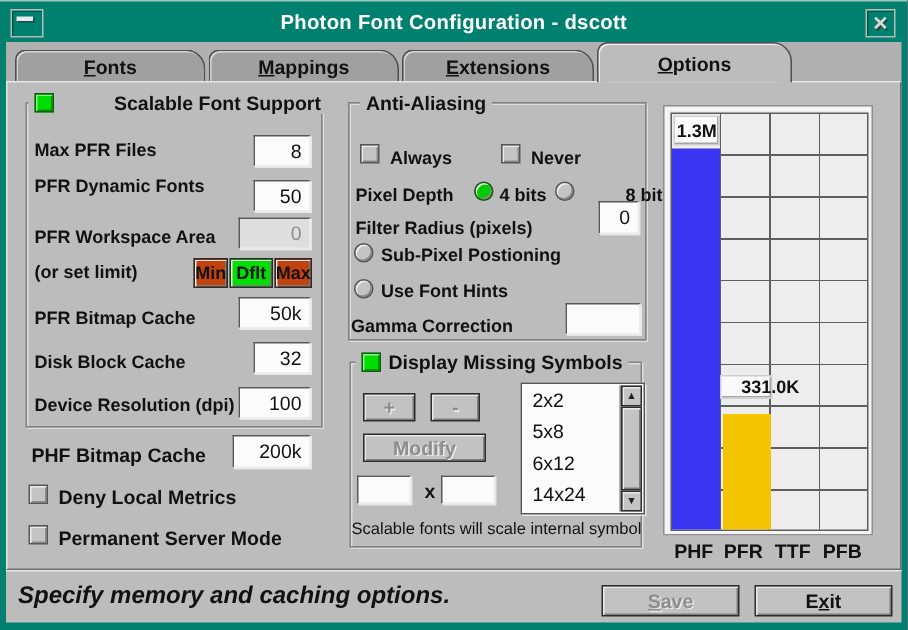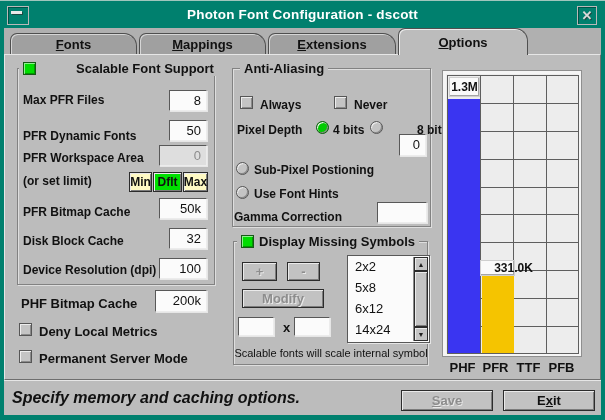--- a/index.html
+++ b/index.html
@@ -26,21 +26,21 @@
   .cap{position:absolute;font-size:11px;color:#111;white-space:nowrap;}
   
   .field{position:absolute;background:#fbfbfb;border:1px solid;border-color:#585858 #ececec #ececec #585858;box-shadow:1px 1px 0 #e6e6e6;font-size:13px;color:#111;text-align:right;padding:1px 5px 0 2px;line-height:17px;}
   .field.dis{background:#dedede;color:#8d8d8d;}
   
   .cb{position:absolute;width:13px;height:13px;background:#c4c4c4;border:1px solid #565656;box-shadow:inset 1px 1px 0 #ededed,inset -1px -1px 0 #8a8a8a;cursor:pointer;}
   .cb.on{background:#00dd00;border-color:#155a15;box-shadow:inset 1px 1px 0 rgba(255,255,255,.55),inset -1px -1px 0 rgba(0,0,0,.3);}
   .rad{position:absolute;width:13px;height:13px;border-radius:50%;background:#c4c4c4;border:1px solid #565656;box-shadow:inset 1px 1px 0 #ededed,inset -1px -1px 0 #8a8a8a;cursor:pointer;}
   .rad.on{background:#00cc00;border-color:#155a15;}
   
-  .mbtn{position:absolute;height:20px;background:#fef9c3;border:1px solid #2c2c2c;box-shadow:inset 1px 1px 0 #eaeaea,inset -1px -1px 0 #7c7c7c;display:flex;align-items:center;justify-content:center;font-size:12px;font-weight:bold;color:#111;cursor:pointer;}
+  .mbtn{position:absolute;height:20px;background:#c2410c;border:1px solid #2c2c2c;box-shadow:inset 1px 1px 0 #eaeaea,inset -1px -1px 0 #7c7c7c;display:flex;align-items:center;justify-content:center;font-size:12px;font-weight:bold;color:#111;cursor:pointer;}
   .mbtn.sel{background:#00e000;}
   .btn{position:absolute;background:#c2c2c2;border:1px solid #2c2c2c;box-shadow:inset 1px 1px 0 #eaeaea,inset -1px -1px 0 #7c7c7c;display:flex;align-items:center;justify-content:center;font-size:13px;font-weight:bold;color:#111;cursor:pointer;}
   .btn.dis{color:#8d8d8d;text-shadow:1px 1px 0 #e9e9e9;}
   
   .listbox{position:absolute;background:#fbfbfb;border:1px solid #585858;box-shadow:1px 1px 0 #e6e6e6;}
   .litem{height:21px;line-height:21px;padding-left:7px;font-size:13px;color:#111;cursor:pointer;}
   .sbar{position:absolute;top:1px;bottom:1px;right:1px;width:15px;background:#bfbfbf;border-left:1px solid #8a8a8a;}
   .sarrow{position:absolute;left:0;width:100%;height:14px;background:#c4c4c4;border:1px solid #2c2c2c;box-shadow:inset 1px 1px 0 #eaeaea;display:flex;align-items:center;justify-content:center;font-size:7px;color:#222;cursor:pointer;}
   .sthumb{position:absolute;left:0;top:14px;bottom:14px;width:100%;background:#c4c4c4;border:1px solid #2c2c2c;box-shadow:inset 1px 1px 0 #eaeaea,inset -1px -1px 0 #7c7c7c;cursor:grab;}
   
@@ -89,21 +89,21 @@
 
     <div class="group" style="left:12px;top:13px;width:198px;height:217px;"></div>
     <div class="gtitle" style="left:14px;top:5px;gap:40px;">
       <span class="cb on" style="position:relative;"></span>
       <span>Scalable Font Support</span>
     </div>
 
     <span class="lbl" style="left:18px;top:38px;">Max PFR Files</span>
     <div class="field" style="left:164px;top:35px;width:38px;height:21px;">8</div>
 
-    <span class="lbl" style="left:18px;top:74px;">PFR Dynamic Fonts</span>
+    <span class="lbl" style="left:18px;top:62px;">PFR Dynamic Fonts</span>
     <div class="field" style="left:164px;top:65px;width:38px;height:21px;">50</div>
 
     <span class="lbl" style="left:18px;top:96px;">PFR Workspace Area</span>
     <div class="field dis" style="left:154px;top:90px;width:48px;height:21px;">0</div>
 
     <span class="lbl" style="left:18px;top:119px;">(or set limit)</span>
     <div class="mbtn" style="left:124px;top:117px;width:23px;">Min</div>
     <div class="mbtn sel" style="left:148px;top:117px;width:29px;">Dflt</div>
     <div class="mbtn" style="left:178px;top:117px;width:25px;">Max</div>
 
@@ -134,20 +134,21 @@
     <span class="lbl" style="left:255px;top:43px;">Always</span>
     <span class="cb" style="left:329px;top:41px;"></span>
     <span class="lbl" style="left:349px;top:43px;">Never</span>
 
     <span class="lbl" style="left:232px;top:68px;">Pixel Depth</span>
     <span class="rad on" style="left:311px;top:66px;"></span>
     <span class="lbl" style="left:328px;top:68px;">4 bits</span>
     <span class="rad" style="left:365px;top:66px;"></span>
     <span class="lbl" style="left:382px;top:68px;margin-left:30px;">8 bits</span>
 
+    <span class="lbl" style="left:232px;top:90px;">Filter Radius (pixels)</span>
     <div class="field" style="left:394px;top:79px;width:27px;height:22px;">0</div>
 
     <span class="rad" style="left:231px;top:107px;"></span>
     <span class="lbl" style="left:249px;top:108px;">Sub-Pixel Postioning</span>
 
     <span class="rad" style="left:231px;top:131px;"></span>
     <span class="lbl" style="left:249px;top:132px;">Use Font Hints</span>
 
     <span class="lbl" style="left:229px;top:155px;">Gamma Correction</span>
     <div class="field" style="left:372px;top:147px;width:50px;height:21px;"></div>
@@ -179,21 +180,21 @@
     </div>
 
     <div class="cap" style="left:229px;top:292px;width:194px;text-align:center;">Scalable fonts will scale internal symbol</div>
 
     <div class="chart">
       <div class="chart-inner">
         <div class="bar" style="left: 0px; width: 32px; height: 254px; background: rgb(58, 53, 241);"></div>
         <div class="bar" style="left: 34px; width: 32px; height: 77px; background: rgb(245, 196, 0);"></div>
 
         <div class="barlabel" style="left: 1px; width: 31px; height: 20px; bottom: 256px;">1.3M</div>
-        <div class="barlabel" style="left: 32px; width: 35px; height: 16px; bottom: 77px; padding-left: 32px;">331.0K</div>
+        <div class="barlabel" style="left: 32px; width: 35px; height: 16px; bottom: 87px; padding-left: 32px;">331.0K</div>
       </div>
     </div>
     <div class="catrow">
       <span>PHF</span>
       <span>PFR</span>
       <span>TTF</span>
       <span>PFB</span>
     </div>
 
   </div>

